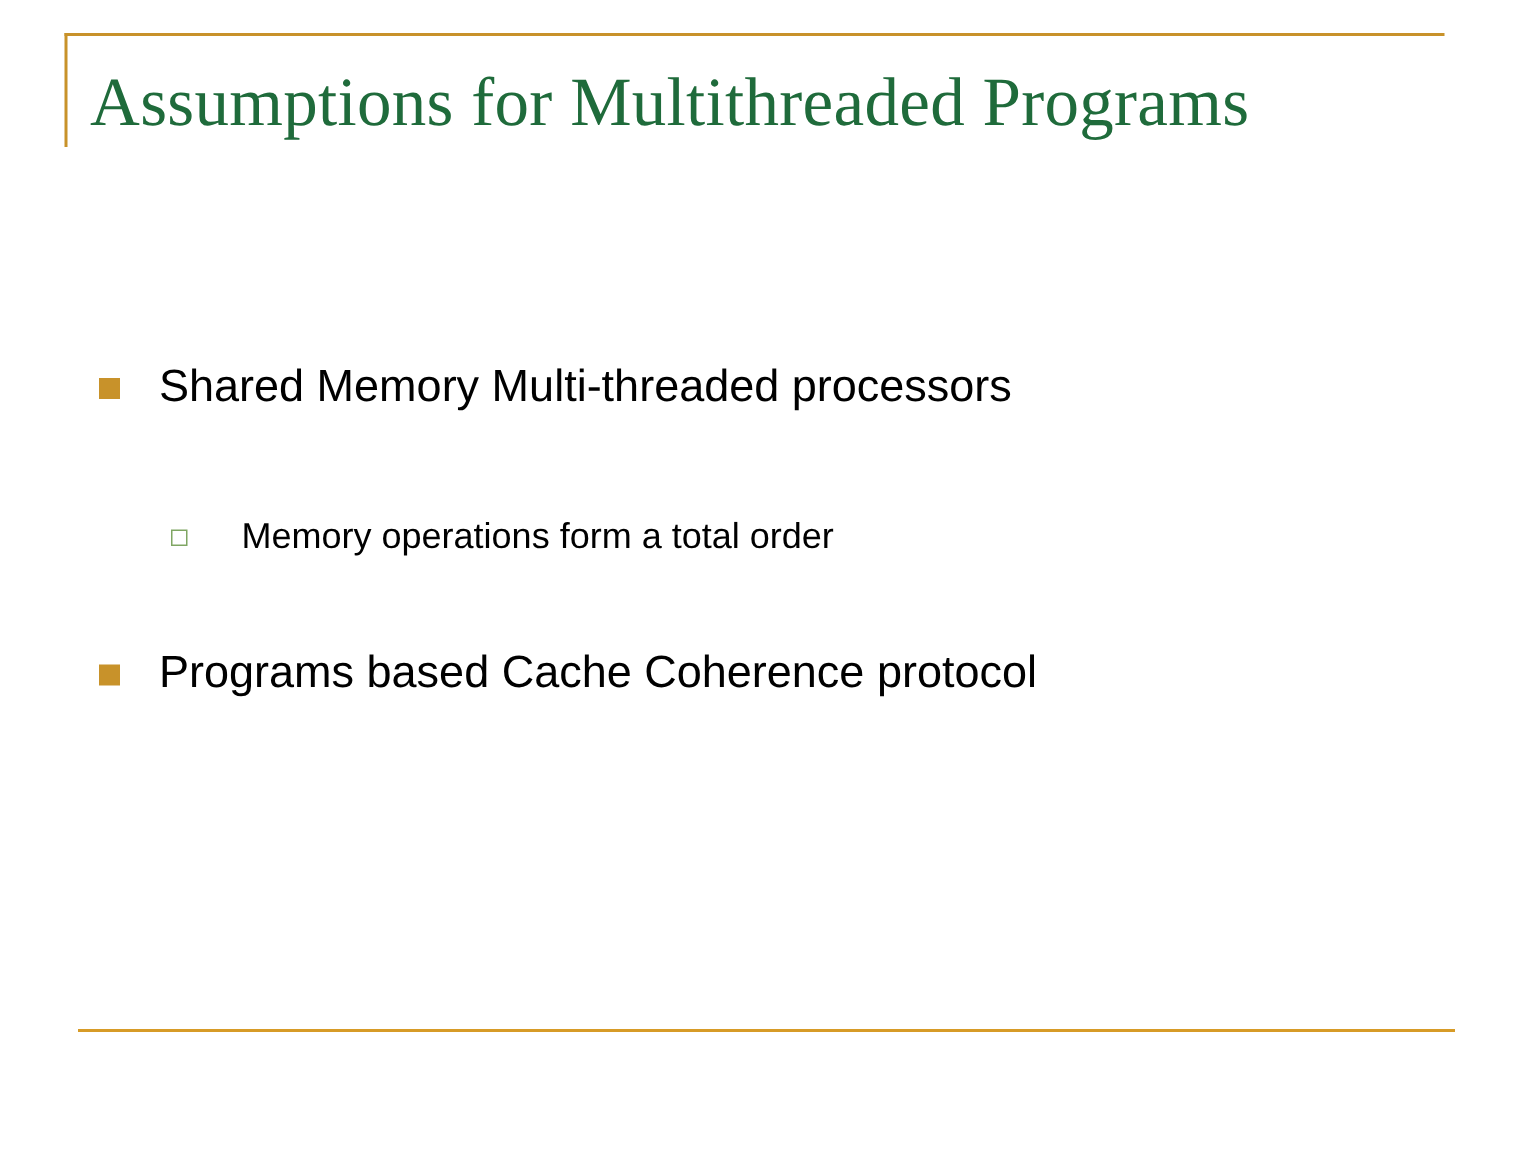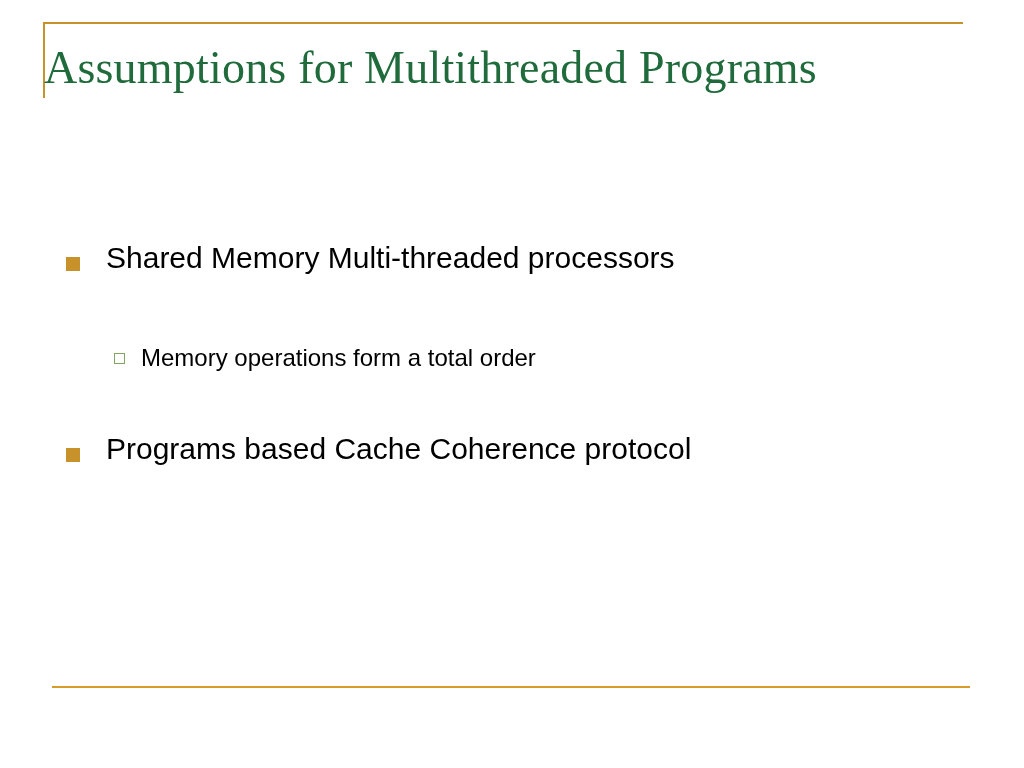--- a/index.html
+++ b/index.html
@@ -37,41 +37,41 @@
     position: absolute;
     left: 52px;
     top: 686px;
     width: 918px;
     height: 2px;
     background: #D79B27;
   }
 
   .title {
     position: absolute;
-    left: 44px;
+    left: 60px;
     top: 36px;
     width: 880px;
     font-family: "Liberation Serif", serif;
     font-size: 46px;
     line-height: 1.38;
     color: #1F6B3B;
     letter-spacing: 0.2px;
   }
 
   .body {
     position: absolute;
     left: 60px;
     top: 240px;
     width: 910px;
   }
 
   .bullet-l1 {
     position: relative;
     display: flex;
-    align-items: center;
+    align-items: flex-start;
     margin-bottom: 0;
     font-size: 30px;
     color: #000000;
     line-height: 1.2;
   }
   .bullet-l1 .marker {
     flex: 0 0 auto;
     width: 14px;
     height: 14px;
     background: #C8922A;
@@ -82,20 +82,21 @@
   }
 
   .bullet-l2 {
     position: relative;
     display: flex;
     align-items: flex-start;
     font-size: 24px;
     color: #000000;
     line-height: 1.2;
     margin-left: 48px;
+    gap: 20px;
   }
   .bullet-l2 .marker {
     flex: 0 0 auto;
     width: 11px;
     height: 11px;
     border: 1.5px solid #7FA663;
     background: transparent;
     margin: 9px 16px 0 6px;
     box-sizing: border-box;
   }

